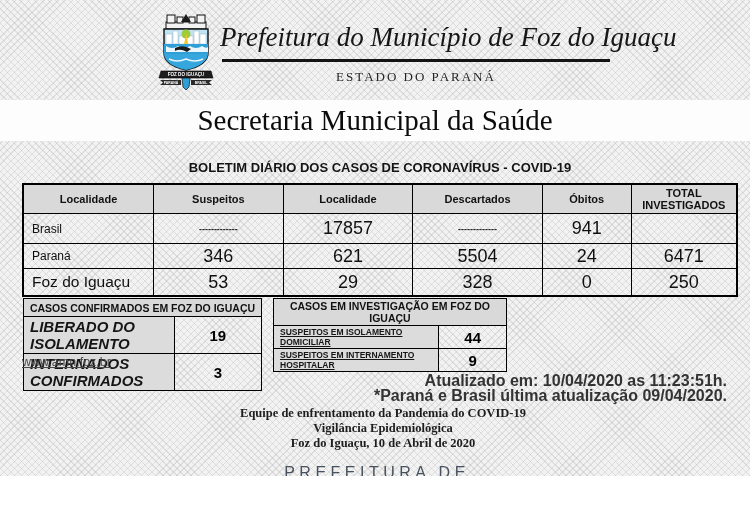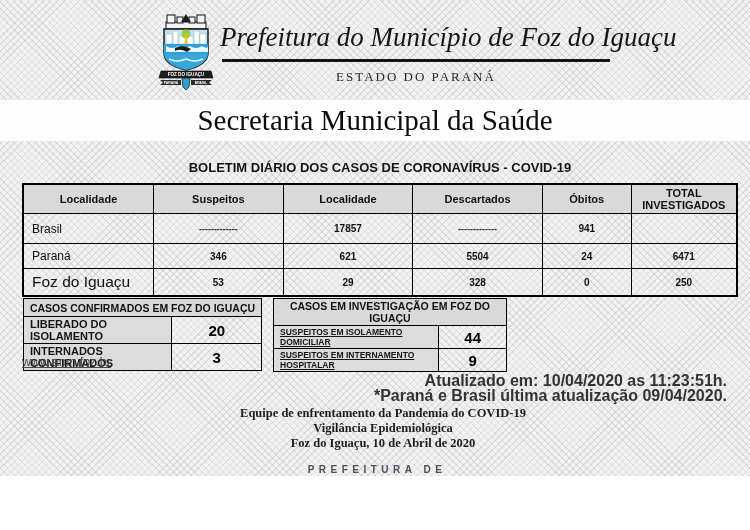--- a/index.html
+++ b/index.html
@@ -22,51 +22,51 @@
   .white-band{position:absolute;left:0;top:100px;width:750px;height:41px;background:#fdfdfd;
     display:flex;align-items:center;justify-content:center;}
   .white-band .t{font-family:"Liberation Serif",serif;font-size:29px;color:#0c0c0c;}
   
   .bulletin-title{position:absolute;left:0;top:160px;width:760px;text-align:center;
     font-size:13px;font-weight:bold;color:#141414;}
   table{border-collapse:collapse;}
   .main-table{position:absolute;left:22px;top:183px;width:716px;border:2px solid #000;}
   .main-table th,.main-table td{border:1px solid #000;padding:0;}
   .main-table th{background:#d9d9d9;font-size:11px;font-weight:bold;height:28px;color:#111;}
-  .main-table td{text-align:center;font-size:10px;font-weight:bold;color:#101010;}
+  .main-table td{text-align:center;font-size:18px;font-weight:normal;color:#101010;}
   .main-table td.loc{text-align:left;padding-left:8px;font-weight:normal;font-size:12px;}
   tr.r-brasil td{height:29px;}
   tr.r-parana td{height:24px;}
   tr.r-foz td{height:26px;}
   tr.r-foz td.loc{font-size:15.5px;}
   td.dashes{font-size:9px;letter-spacing:0;font-weight:bold;color:#222;}
   
   .mini{position:absolute;border:1px solid #000;}
   .mini th{background:#d9d9d9;border:1px solid #000;font-size:10.5px;font-weight:bold;
     height:15px;color:#111;}
   .mini td{border:1px solid #000;}
   .mini td.lbl{background:#dcdcdc;font-weight:bold;padding:1px 4px 1px 6px;color:#151515;}
   .mini td.val{text-align:center;font-size:15px;font-weight:bold;color:#000;}
   .mini-left{left:23px;top:298px;width:239px;}
-  .mini-left td.lbl{font-size:11px;width:144px;height:12px;}
+  .mini-left td.lbl{font-size:15px;width:144px;height:12px;font-style:italic;}
   .mini-left td.val{width:95px;}
   .mini-right{left:273px;top:298px;width:234px;}
   .mini-right td.lbl{font-size:8.5px;width:164px;height:14px;text-decoration:underline;}
   .mini-right td.val{width:70px;}
   
   .site{position:absolute;left:22px;top:355px;font-size:12.5px;color:#4a4a4a;text-decoration:underline;}
   .update{position:absolute;right:23px;top:374px;text-align:right;font-size:16px;
     font-weight:bold;color:#333;line-height:14.5px;}
   .credits{position:absolute;left:0;top:406px;width:766px;text-align:center;
     font-family:"Liberation Serif",serif;font-weight:bold;font-size:12.5px;
     color:#1d1d1d;line-height:15px;}
   
   .brand{position:absolute;left:0;top:464px;width:750px;text-align:center;}
   .brand-inner{display:inline-block;text-align:center;}
-  .brand-top{font-size:10px;font-weight:bold;letter-spacing:4.5px;color:#47525e;
+  .brand-top{font-size:16px;font-weight:normal;letter-spacing:4.5px;color:#47525e;
     margin-bottom:1px;padding-left:4px;}
   .brand-name{font-size:24px;font-weight:bold;letter-spacing:.5px;color:#1d5fa8;line-height:26px;}
   .brand-rule{height:1px;background:#b9bec6;margin:3px 0 3px 0;}
   .brand-slogan{font-size:9px;letter-spacing:5px;color:#9aa1a9;padding-left:5px;}
 </style>
 </head>
 <body>
 
 <div class="page">
 
@@ -175,21 +175,21 @@
 
   <table class="mini mini-left">
     <thead>
       <tr>
         <th colspan="2">CASOS CONFIRMADOS EM FOZ DO IGUAÇU</th>
       </tr>
     </thead>
     <tbody>
       <tr>
         <td class="lbl">LIBERADO DO ISOLAMENTO</td>
-        <td class="val">20</td>
+        <td class="val">19</td>
       </tr>
       <tr>
         <td class="lbl">INTERNADOS CONFIRMADOS</td>
         <td class="val">3</td>
       </tr>
     </tbody>
   </table>
 
   <table class="mini mini-right">
     <thead>

